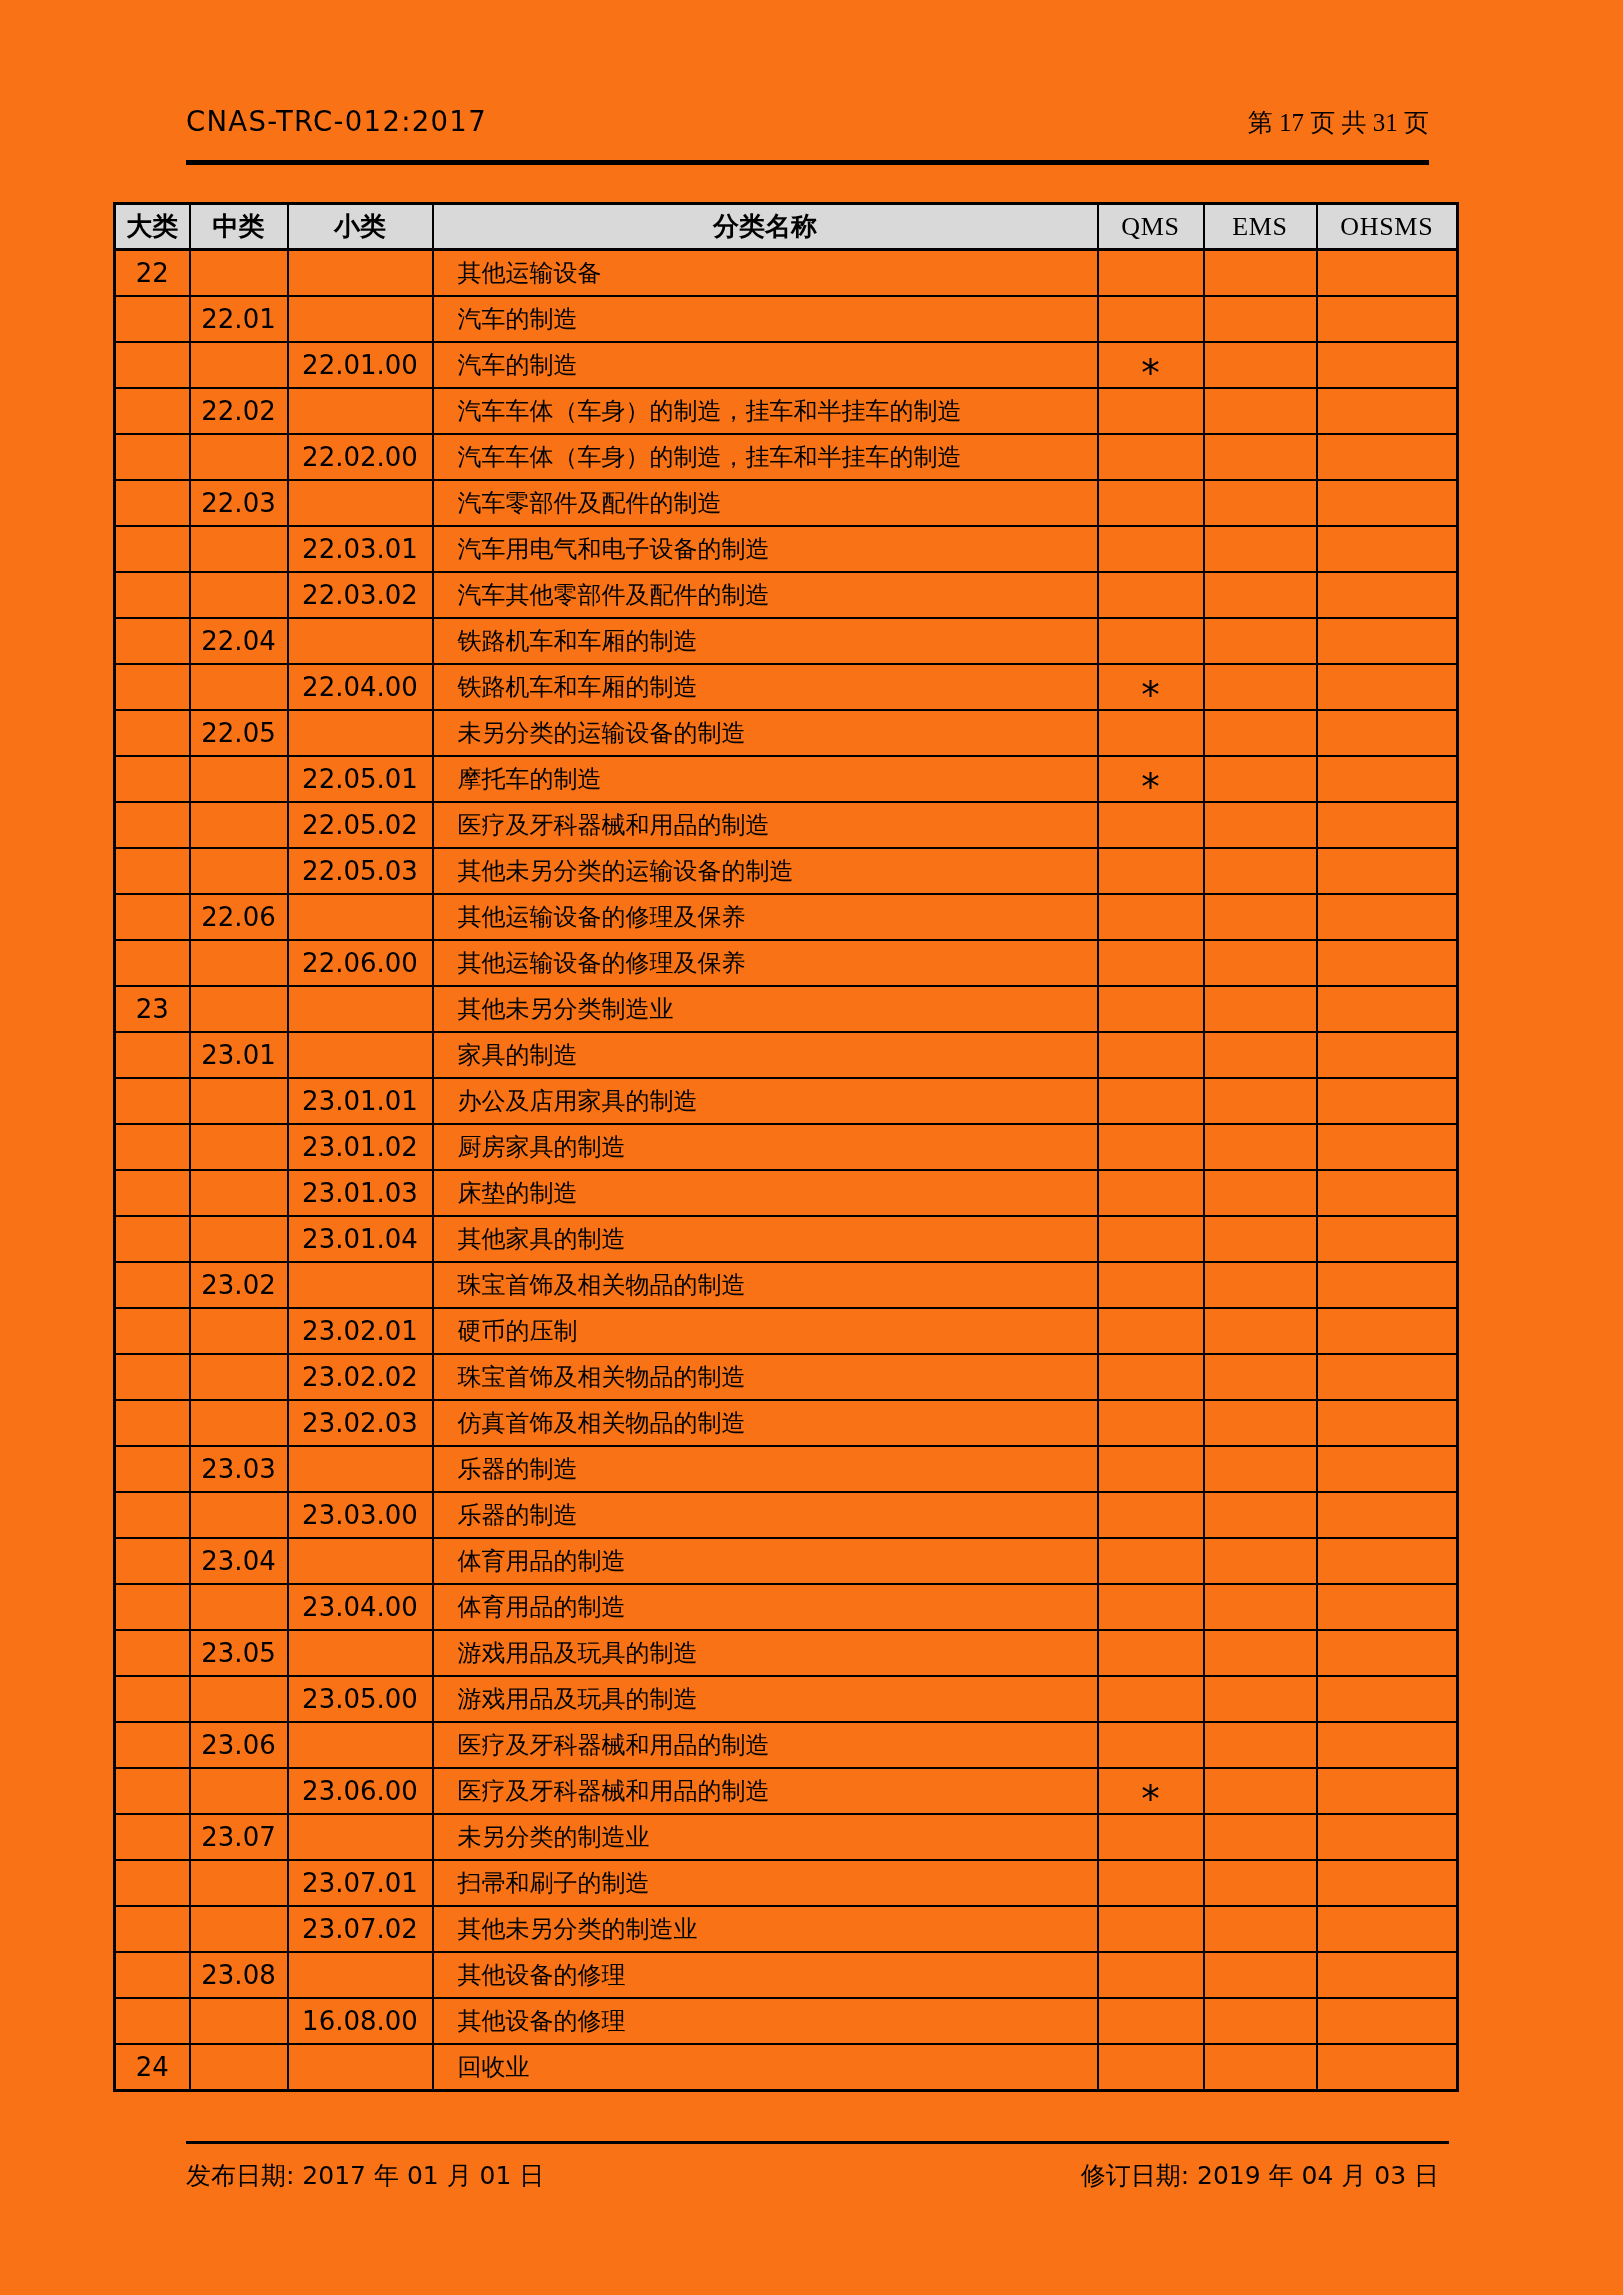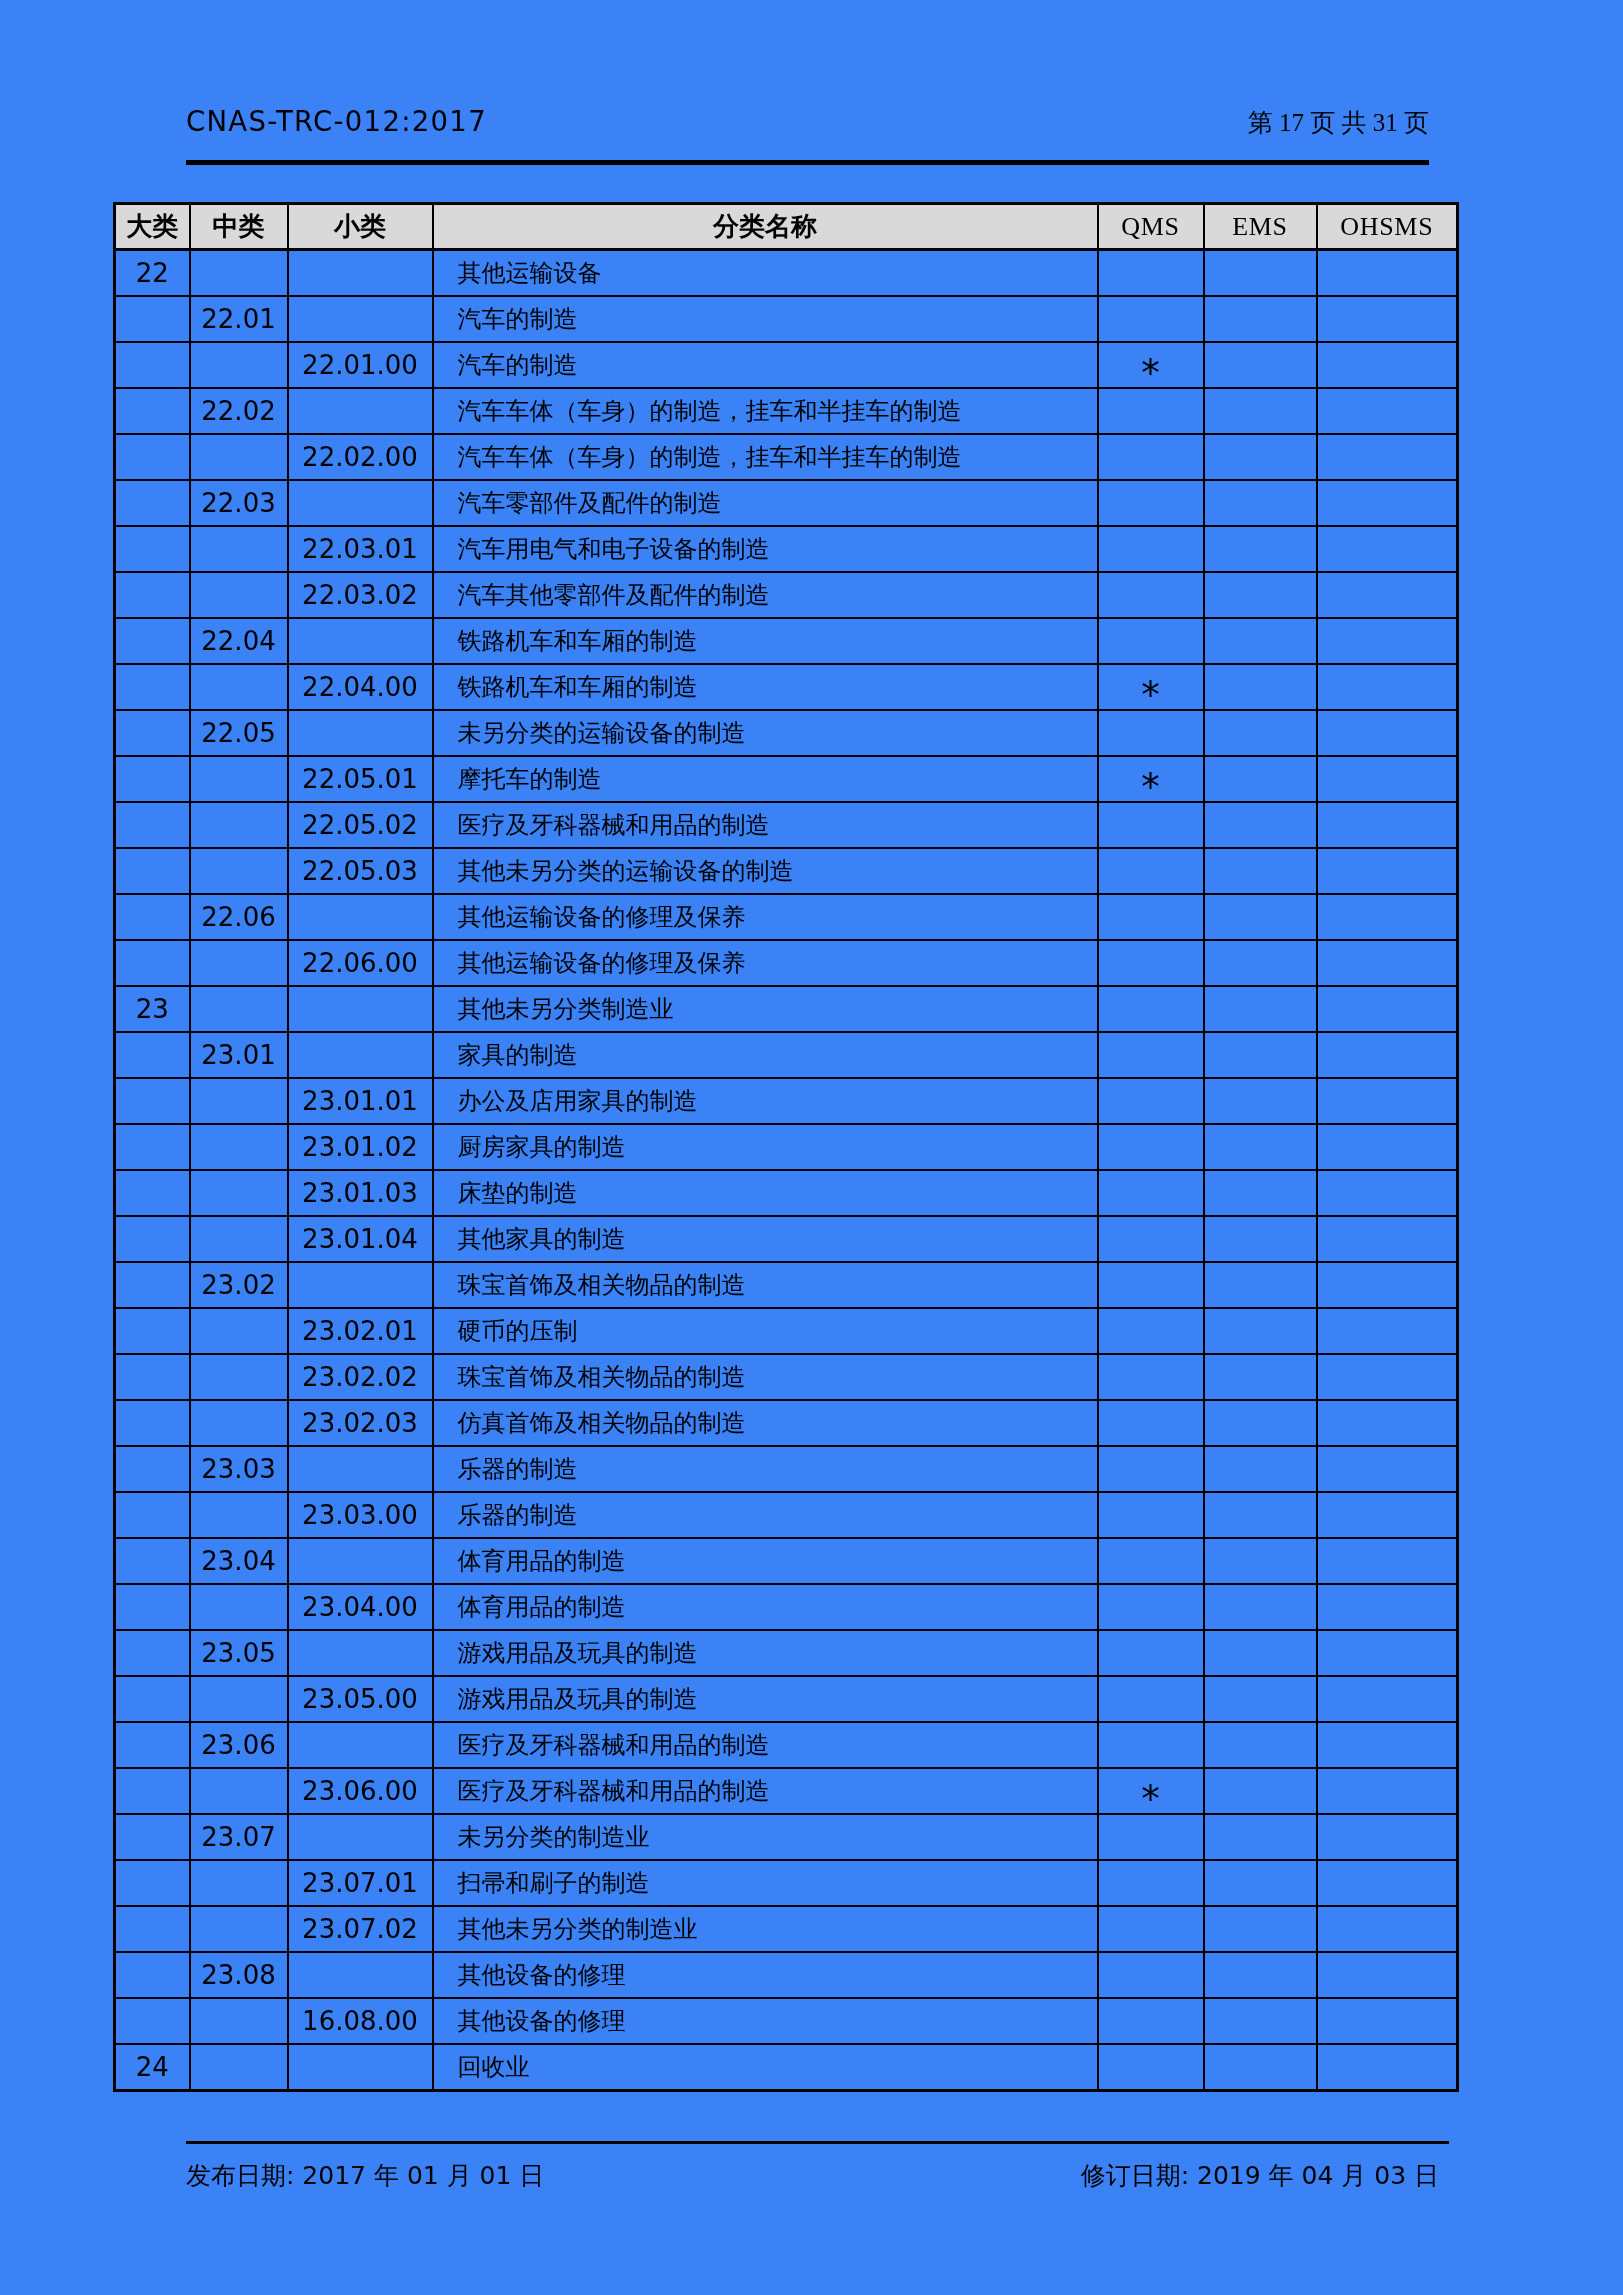--- a/index.html
+++ b/index.html
@@ -1,17 +1,17 @@
 <!DOCTYPE html>
 <html style="font-size:10.5px"><head>
 <meta charset="utf-8">
 <style>
   html,body{margin:0;padding:0;background:#ffffff;}
   body{width:1623px;height:2295px;position:relative;color:#000;}
-  .page{position:absolute;left:0;top:0;width:1623px;height:2295px;background:#3b82f6;overflow:hidden;}
+  .page{position:absolute;left:0;top:0;width:1623px;height:2295px;background:#f97316;overflow:hidden;}
 
   
   .doc-header{position:absolute;left:186px;top:105px;width:1243px;
               display:flex;justify-content:space-between;align-items:baseline;}
   .doc-code{font-family:"DejaVu Sans","Liberation Sans",sans-serif;font-size:27.5px;letter-spacing:1.3px;}
   .page-info{font-family:"Liberation Serif","DejaVu Serif",serif;font-size:25px;}
   .page-info .latin, .doc-footer .latin{font-family:"DejaVu Sans",sans-serif;}
   .header-rule{position:absolute;left:186px;top:160px;width:1243px;height:5.2px;background:#000;}
 
   

